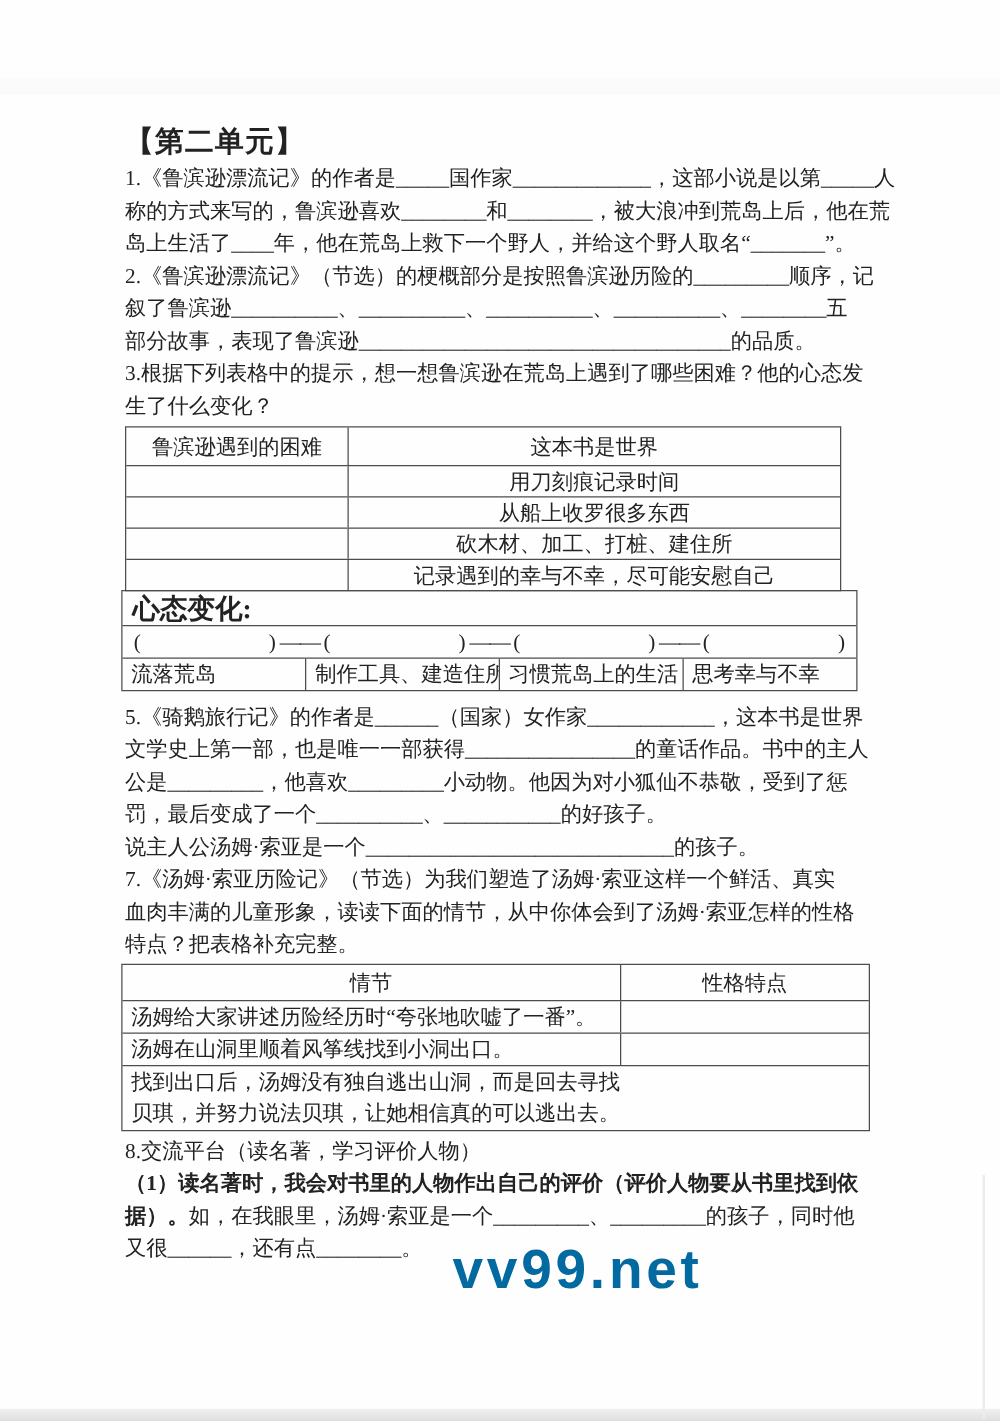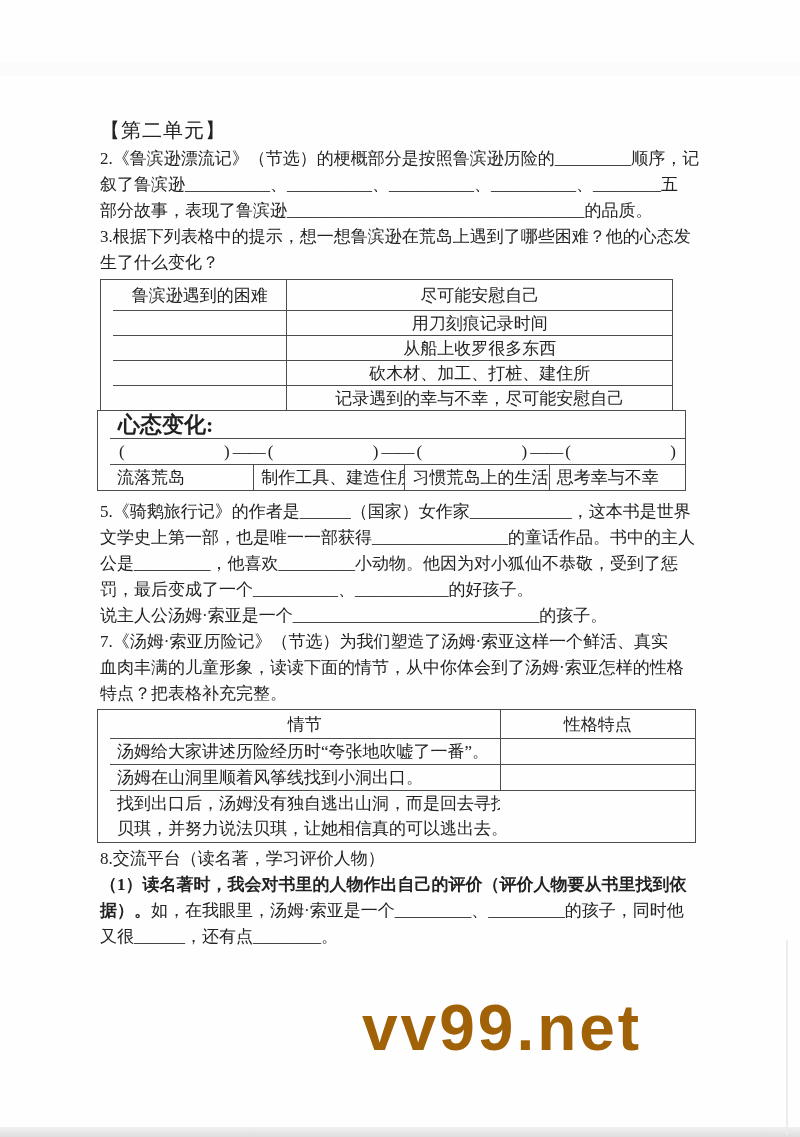--- a/index.html
+++ b/index.html
@@ -4,27 +4,27 @@
 <style>
   html,body{margin:0;padding:0;background:#ffffff;}
   .page{position:relative;width:800px;height:1137px;background:#fefefe;overflow:hidden;
         font-family:"Liberation Serif","DejaVu Serif",serif;color:#222222;}
   .scan-band{position:absolute;left:0;top:62px;width:800px;height:14px;background:#fbfbfb;}
   .scan-strip{position:absolute;left:0;top:1127px;width:800px;height:10px;
               background:linear-gradient(#f1f1f1,#dedede);}
   .scan-edge{position:absolute;left:786px;top:940px;width:2px;height:195px;background:#ececec;}
   .watermark{position:absolute;left:362px;top:991px;z-index:0;
              font-family:"Liberation Sans","DejaVu Sans",sans-serif;
-             font-weight:bold;font-size:64px;letter-spacing:3px;color:#a16207;}
+             font-weight:bold;font-size:44px;letter-spacing:3px;color:#0369a1;}
   .content{position:absolute;left:100px;top:100px;width:604px;z-index:1;}
-  .title{font-size:20px;line-height:28px;font-weight:normal;letter-spacing:1px;margin-bottom:2px;margin-top:16px;}
+  .title{font-size:23px;line-height:28px;font-weight:bold;letter-spacing:1px;margin-bottom:2px;}
   .line{font-size:17px;line-height:26px;white-space:nowrap;}
   .bold{font-weight:bold;}
   
-  .tbl{border:1px solid #4d4d4d;box-sizing:border-box;padding-left:12px;}
+  .tbl{border:1px solid #4d4d4d;box-sizing:border-box;}
   .trow{display:flex;border-top:1px solid #4d4d4d;box-sizing:border-box;}
   .trow:first-child{border-top:none;}
   .tcell{border-left:1px solid #4d4d4d;box-sizing:border-box;font-size:17px;
          display:flex;align-items:center;overflow:hidden;white-space:nowrap;}
   .tcell:first-child{border-left:none;}
   .center{justify-content:center;}
   .padl{padding-left:7px;text-align:center;}
   
   .t1{width:573px;}
   .t1 .trow{height:25px;}
@@ -58,37 +58,42 @@
 </head>
 <body>
 
 <div class="page">
   <div class="scan-band"></div>
   <div class="watermark">vv99.net</div>
 
   <div class="content">
     <div class="title">【第二单元】</div>
 
+    <div>
+      <div class="line">1.《鲁滨逊漂流记》的作者是_____国作家_____________，这部小说是以第_____人</div>
+      <div class="line">称的方式来写的，鲁滨逊喜欢________和________，被大浪冲到荒岛上后，他在荒</div>
+      <div class="line">岛上生活了____年，他在荒岛上救下一个野人，并给这个野人取名“_______”。</div>
+    </div>
 
     <div>
       <div class="line">2.《鲁滨逊漂流记》（节选）的梗概部分是按照鲁滨逊历险的_________顺序，记</div>
       <div class="line">叙了鲁滨逊__________、__________、__________、__________、________五</div>
       <div class="line">部分故事，表现了鲁滨逊___________________________________的品质。</div>
     </div>
 
     <div>
       <div class="line">3.根据下列表格中的提示，想一想鲁滨逊在荒岛上遇到了哪些困难？他的心态发</div>
       <div class="line">生了什么变化？</div>
     </div>
     <div class="gap3"></div>
 
     <div class="tbl t1">
       <div class="trow th">
         <div class="tcell c1 center">鲁滨逊遇到的困难</div>
-        <div class="tcell c2 center">尽可能安慰自己</div>
+        <div class="tcell c2 center">这本书是世界</div>
       </div>
       <div class="trow">
         <div class="tcell c1"></div>
         <div class="tcell c2 center">用刀刻痕记录时间</div>
       </div>
       <div class="trow">
         <div class="tcell c1"></div>
         <div class="tcell c2 center">从船上收罗很多东西</div>
       </div>
       <div class="trow">

